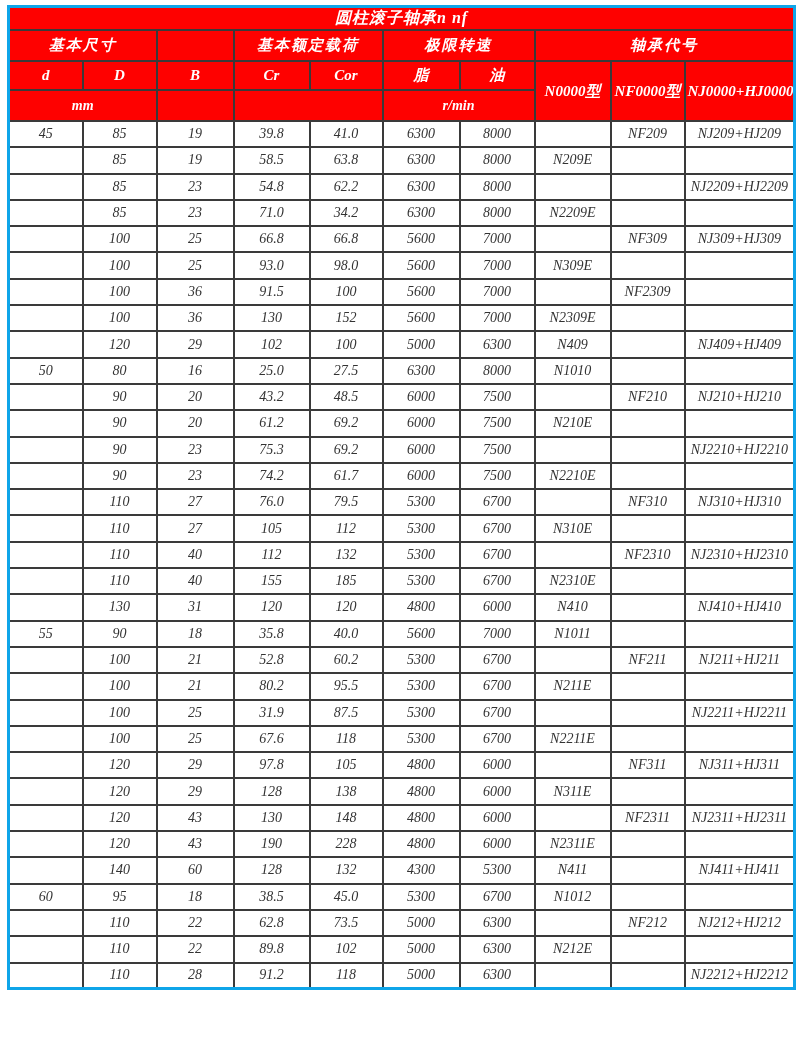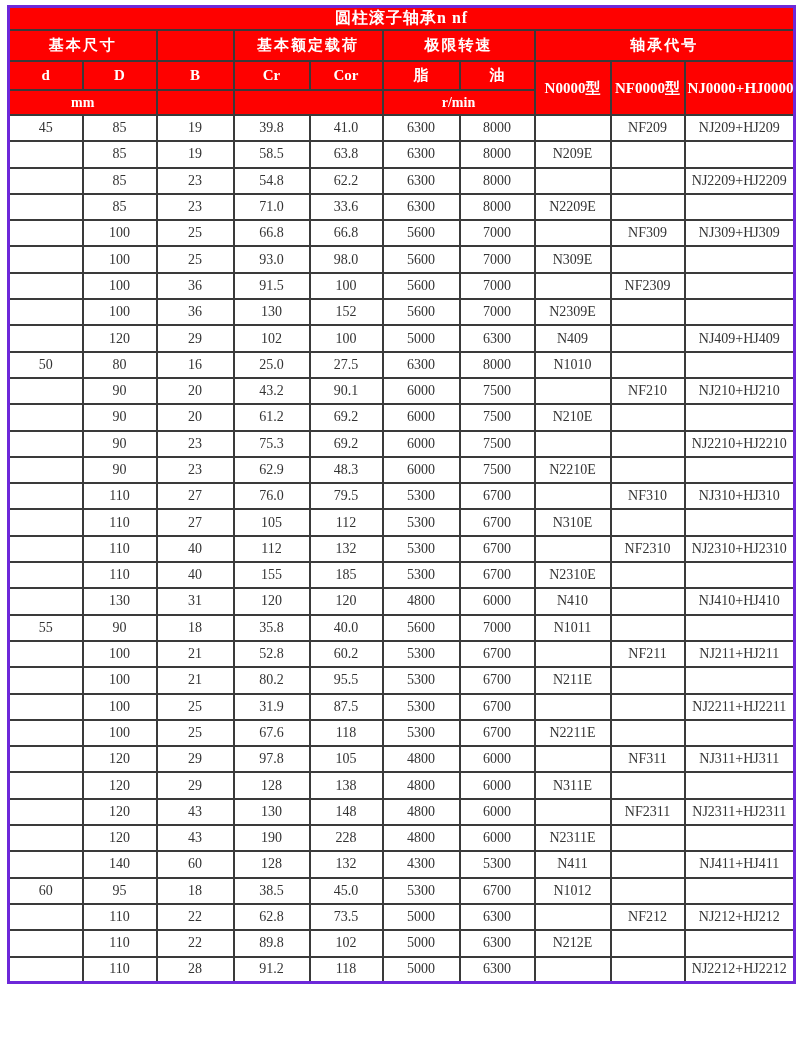--- a/index.html
+++ b/index.html
@@ -12,21 +12,22 @@
   .page {
     width: 800px;
     height: 1053px;
     padding: 5px 7px;
     background: #ffffff;
   }
   table.bearing-table {
     border-collapse: collapse;
     table-layout: fixed;
     width: 786px;
-    border: 3px solid #6d28d9;
+    border: 3px solid #0ea5e9;
+    font-style: italic;
   }
   th, td {
     border: 2px solid #3a3a3a;
     text-align: center;
     vertical-align: middle;
     padding: 0 2px;
     overflow: hidden;
     white-space: nowrap;
   }
   thead th {
@@ -42,21 +43,21 @@
   tr.group-row th {
     height: 31px;
     font-size: 15px;
     letter-spacing: 2px;
   }
   tr.col-row th {
     height: 29px;
     font-size: 15px;
   }
   tr.unit-row th {
-    height: 25px;
+    height: 31px;
     font-size: 14px;
   }
   th.type-cell {
     font-size: 12px;
     letter-spacing: 0;
   }
   tbody td {
     height: 26.3px;
     font-size: 14px;
     color: #333333;
@@ -146,21 +147,21 @@
           <td>8000</td>
           <td></td>
           <td></td>
           <td>NJ2209+HJ2209</td>
         </tr>
         <tr>
           <td></td>
           <td>85</td>
           <td>23</td>
           <td>71.0</td>
-          <td>33.6</td>
+          <td>34.2</td>
           <td>6300</td>
           <td>8000</td>
           <td>N2209E</td>
           <td></td>
           <td></td>
         </tr>
         <tr>
           <td></td>
           <td>100</td>
           <td>25</td>
@@ -230,21 +231,21 @@
           <td>8000</td>
           <td>N1010</td>
           <td></td>
           <td></td>
         </tr>
         <tr>
           <td></td>
           <td>90</td>
           <td>20</td>
           <td>43.2</td>
-          <td>90.1</td>
+          <td>48.5</td>
           <td>6000</td>
           <td>7500</td>
           <td></td>
           <td>NF210</td>
           <td>NJ210+HJ210</td>
         </tr>
         <tr>
           <td></td>
           <td>90</td>
           <td>20</td>
@@ -265,22 +266,22 @@
           <td>6000</td>
           <td>7500</td>
           <td></td>
           <td></td>
           <td>NJ2210+HJ2210</td>
         </tr>
         <tr>
           <td></td>
           <td>90</td>
           <td>23</td>
-          <td>62.9</td>
-          <td>48.3</td>
+          <td>74.2</td>
+          <td>61.7</td>
           <td>6000</td>
           <td>7500</td>
           <td>N2210E</td>
           <td></td>
           <td></td>
         </tr>
         <tr>
           <td></td>
           <td>110</td>
           <td>27</td>

